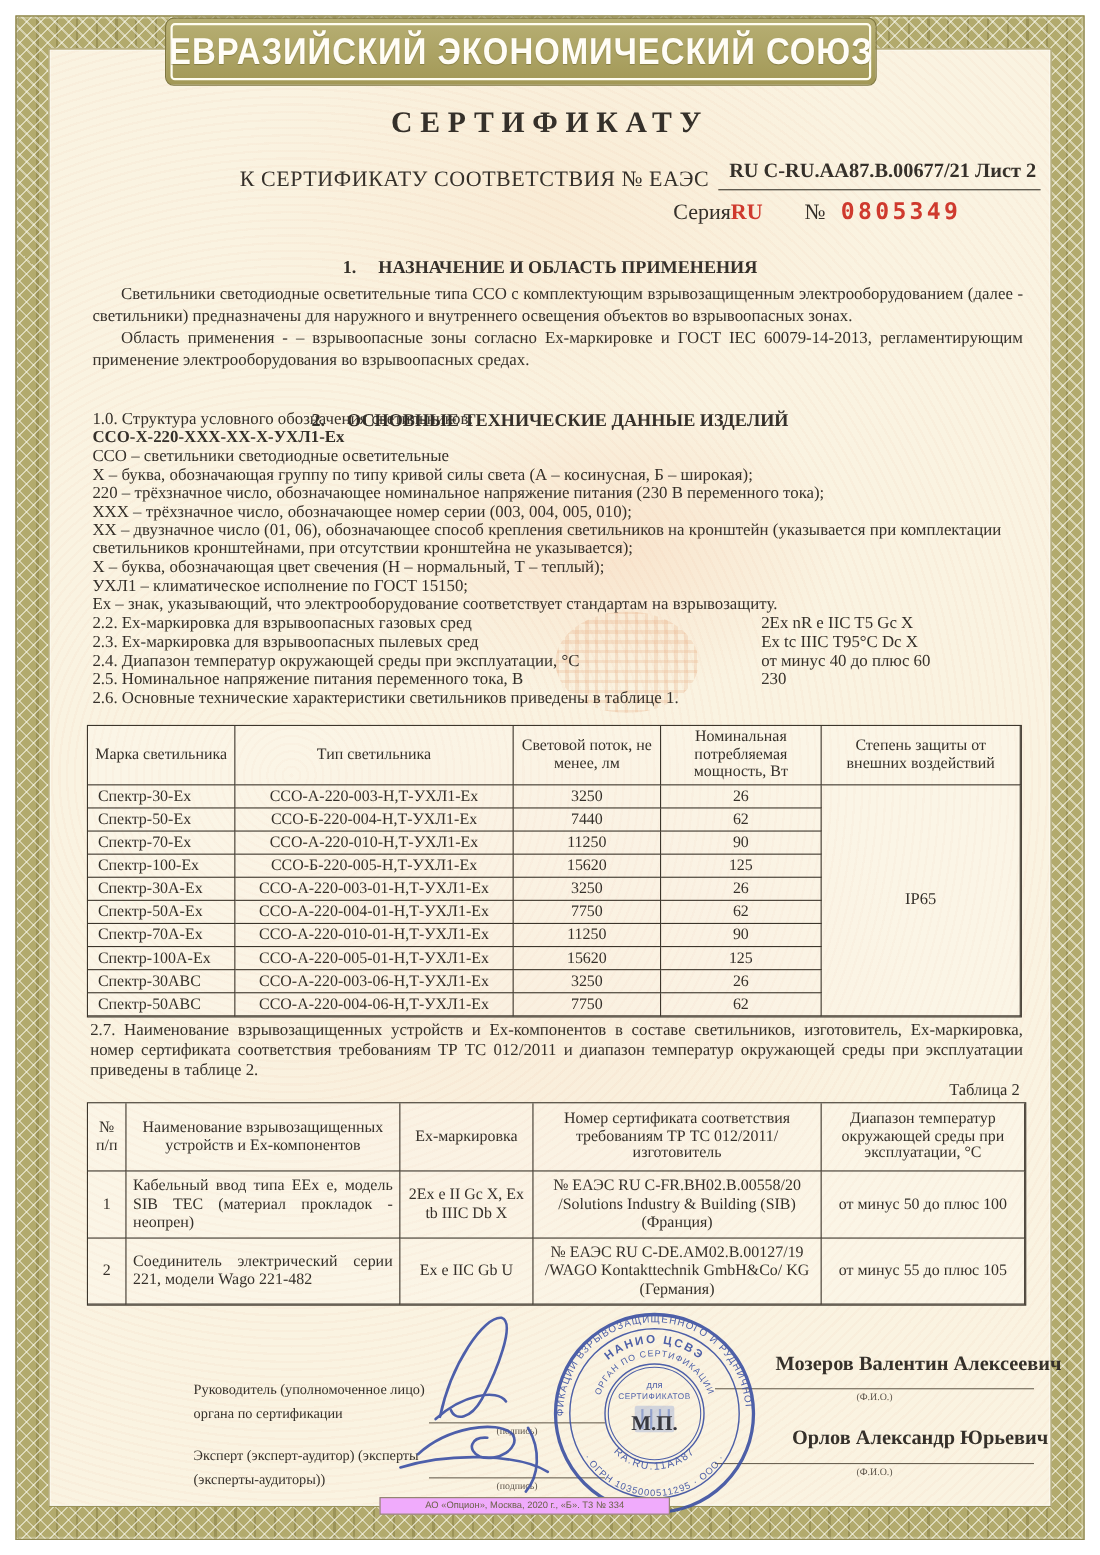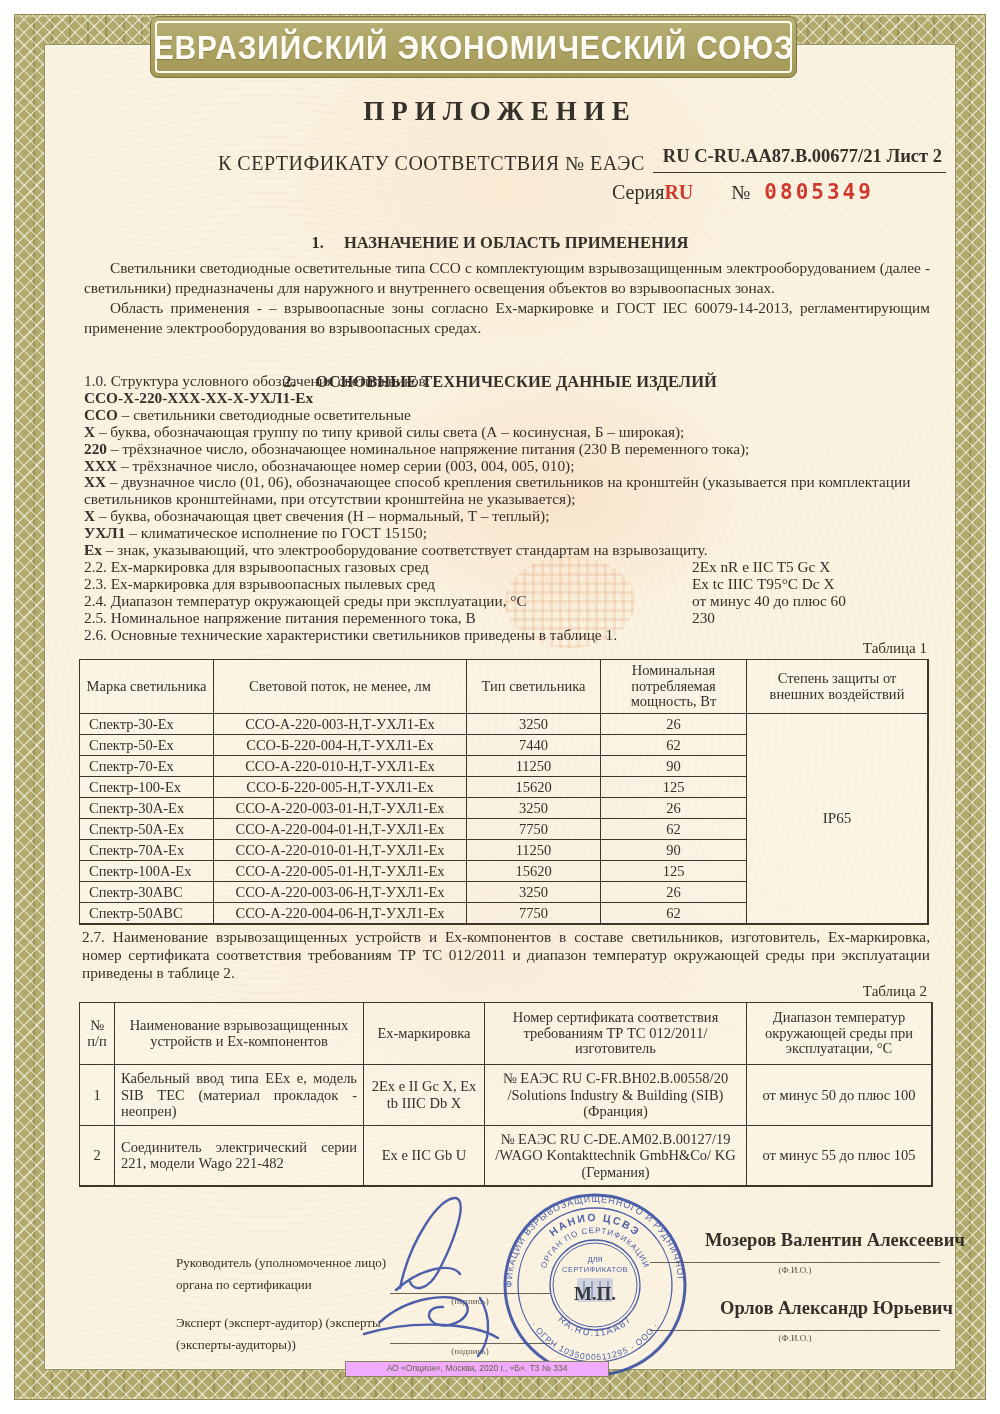--- a/index.html
+++ b/index.html
@@ -45,21 +45,21 @@
     letter-spacing:3px;margin-left:14px;}
   
   .sec-heading{position:absolute;left:0;width:100%;text-align:center;font-weight:bold;font-size:16.5px;}
   .sec-heading .num{margin-right:20px;}
   .h1pos{top:233px;} .h2pos{top:349px;margin-top:23px;}
   .para{position:absolute;left:84px;width:846px;font-size:15.3px;line-height:20px;
     text-align:justify;text-indent:26px;margin:0;}
   .p1pos{top:258px;} .p2pos{top:298px;}
   .block21{position:absolute;top:373px;left:84px;width:846px;font-size:15.3px;line-height:16.9px;}
   .codeline{font-weight:bold;}
-  .defline b{font-weight:bold;}
+  .defline b{font-weight:normal;}
   .specrow{display:flex;}
   .speclabel{flex:1 1 auto;}
   .specvalue{flex:0 0 238px;}
   
   .tcaption{position:absolute;width:848px;left:79px;text-align:right;font-size:15px;}
   .cap1{top:640px;} .cap2{top:983px;}
   .grid-table{position:absolute;display:grid;border:1.6px solid #3c362c;background:rgba(255,255,255,.18);}
   .gcell{border-right:1px solid #3c362c;border-bottom:1px solid #3c362c;
     font-size:14.5px;display:flex;align-items:center;justify-content:center;
     text-align:center;padding:1px 4px;box-sizing:border-box;line-height:15.5px;}
@@ -102,21 +102,21 @@
 
 <div class="page">
   <div class="band"></div>
   <div class="paper"></div>
   <div class="rosette"></div>
 
   <div class="plaque">
     <span>ЕВРАЗИЙСКИЙ ЭКОНОМИЧЕСКИЙ СОЮЗ</span>
   </div>
 
-  <div class="doc-title">ПРИЛОЖЕНИЕ</div>
+  <div class="doc-title">СЕРТИФИКАТУ</div>
 
   <div class="cert-row">
     <span class="cert-line">К СЕРТИФИКАТУ СООТВЕТСТВИЯ № ЕАЭС</span>
     <span class="cert-number">RU C-RU.АА87.B.00677/21 Лист 2</span>
   </div>
 
   <div class="series-row">
     <span>Серия</span>
     <span class="red series-ru">RU</span>
     <span class="series-no">№</span>
@@ -172,25 +172,24 @@
         </div>
 
         <div class="specrow">
           <span class="speclabel">2.5.  Номинальное напряжение питания переменного тока, В</span>
           <span class="specvalue">230</span>
         </div>
       </div>
     <div>2.6.  Основные технические характеристики светильников приведены в таблице 1.</div>
   </div>
 
-  <div class="tcaption cap1">Таблица 1</div>
   <div class="grid-table t1">
     <div class="gcell">Марка светильника</div>
+    <div class="gcell">Тип светильника</div>
     <div class="gcell">Световой поток, не менее, лм</div>
-    <div class="gcell">Тип светильника</div>
     <div class="gcell">Номинальная потребляемая мощность, Вт</div>
     <div class="gcell">Степень защиты от внешних воздействий</div>
     <div class="gcell t1-ip">IP65</div>
 
       <div style="display:contents">
         <div class="gcell dcell c1">Спектр-30-Ех</div>
         <div class="gcell dcell">ССО-А-220-003-Н,Т-УХЛ1-Ех</div>
         <div class="gcell dcell">3250</div>
         <div class="gcell dcell">26</div>
       </div>

